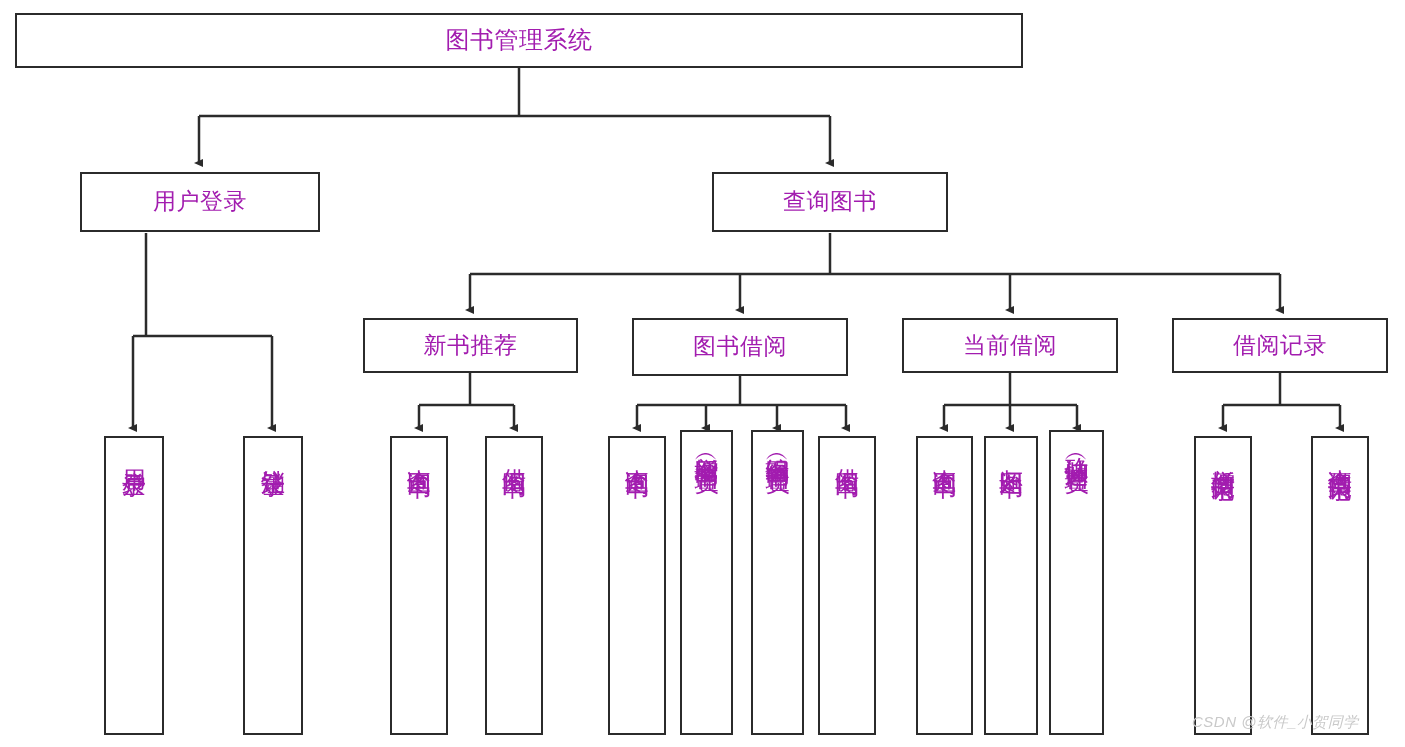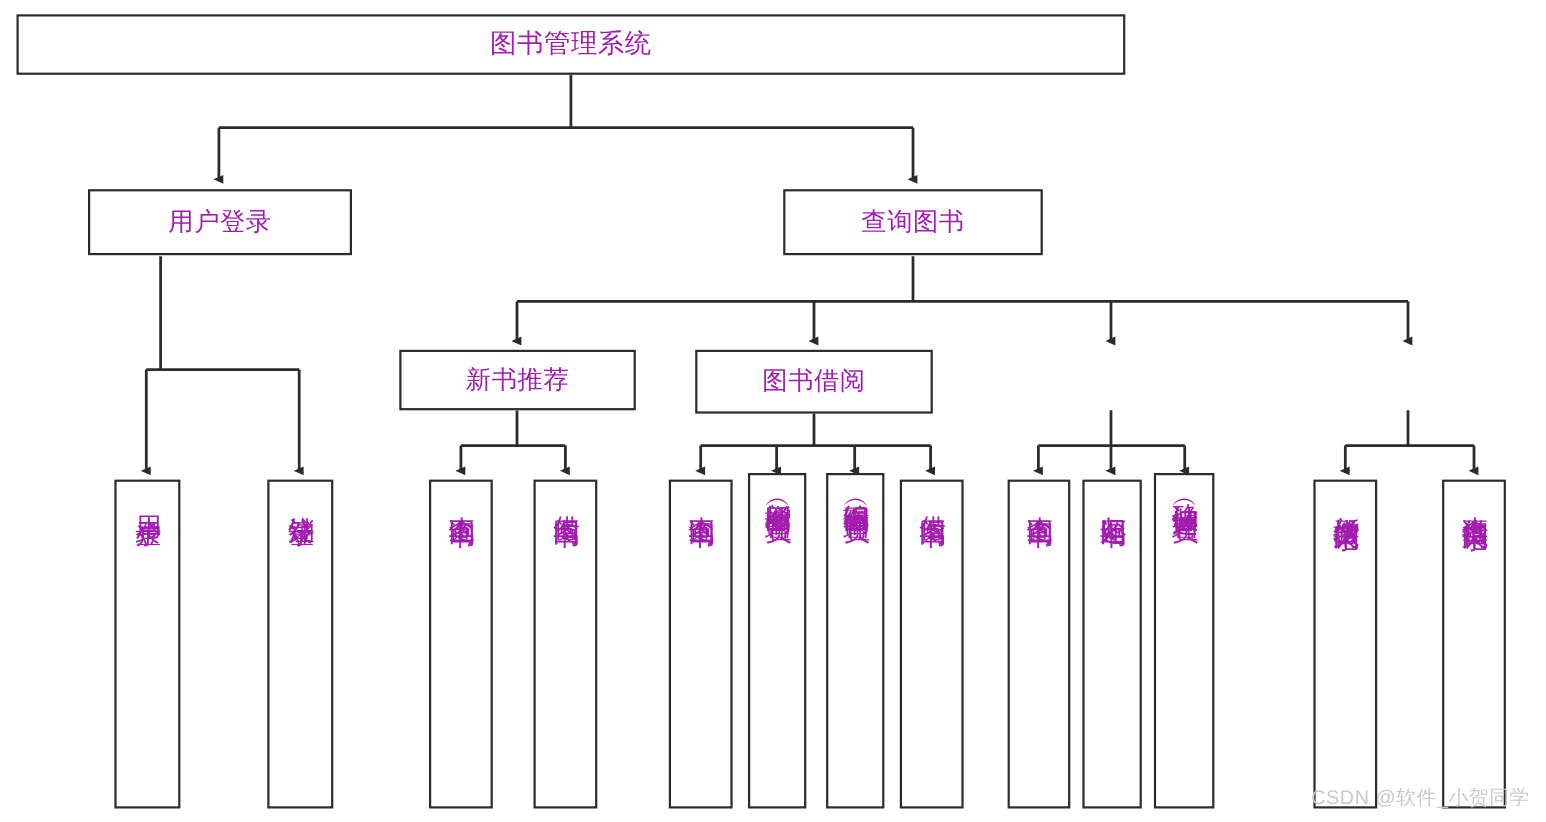--- a/index.html
+++ b/index.html
@@ -60,25 +60,26 @@
     font-size: 24px;
     letter-spacing: 2px;
     line-height: 1;
     white-space: nowrap;
   }
   .node.vertical.tall {
     padding-top: 6px;
   }
   .watermark {
     position: absolute;
-    font-size: 18px;
+    font-size: 15px;
     color: #c9c9c9;
     letter-spacing: 0.5px;
     white-space: nowrap;
     user-select: none;
+    font-style: italic;
   }
 </style>
 </head>
 <body>
 
 <div id="canvas">
 
   <svg class="wires" viewBox="0 0 1405 747">
     <defs>
       <marker id="arrow" markerWidth="10" markerHeight="10" refX="5" refY="5" orient="auto" markerUnits="userSpaceOnUse">
@@ -142,21 +143,27 @@
   </div>
 
   <div class="node horizontal" style="left:363px; top:318px; width:215px; height:55px;justify-content:center;">
     <span class="label">新书推荐</span>
   </div>
 
   <div class="node horizontal" style="left:632px; top:318px; width:216px; height:58px;">
     <span class="label">图书借阅</span>
   </div>
 
-
+  <div class="node horizontal" style="left:902px; top:318px; width:216px; height:55px;">
+    <span class="label">当前借阅</span>
+  </div>
+
+  <div class="node horizontal" style="left:1172px; top:318px; width:216px; height:55px;">
+    <span class="label">借阅记录</span>
+  </div>
 
   <div class="node vertical" style="left:104px; top:436px; width:60px; height:299px;">
     <span class="label">用户登录</span>
   </div>
 
   <div class="node vertical" style="left:243px; top:436px; width:60px; height:299px;">
     <span class="label">注销登录</span>
   </div>
 
   <div class="node vertical" style="left:390px; top:436px; width:58px; height:299px;">

